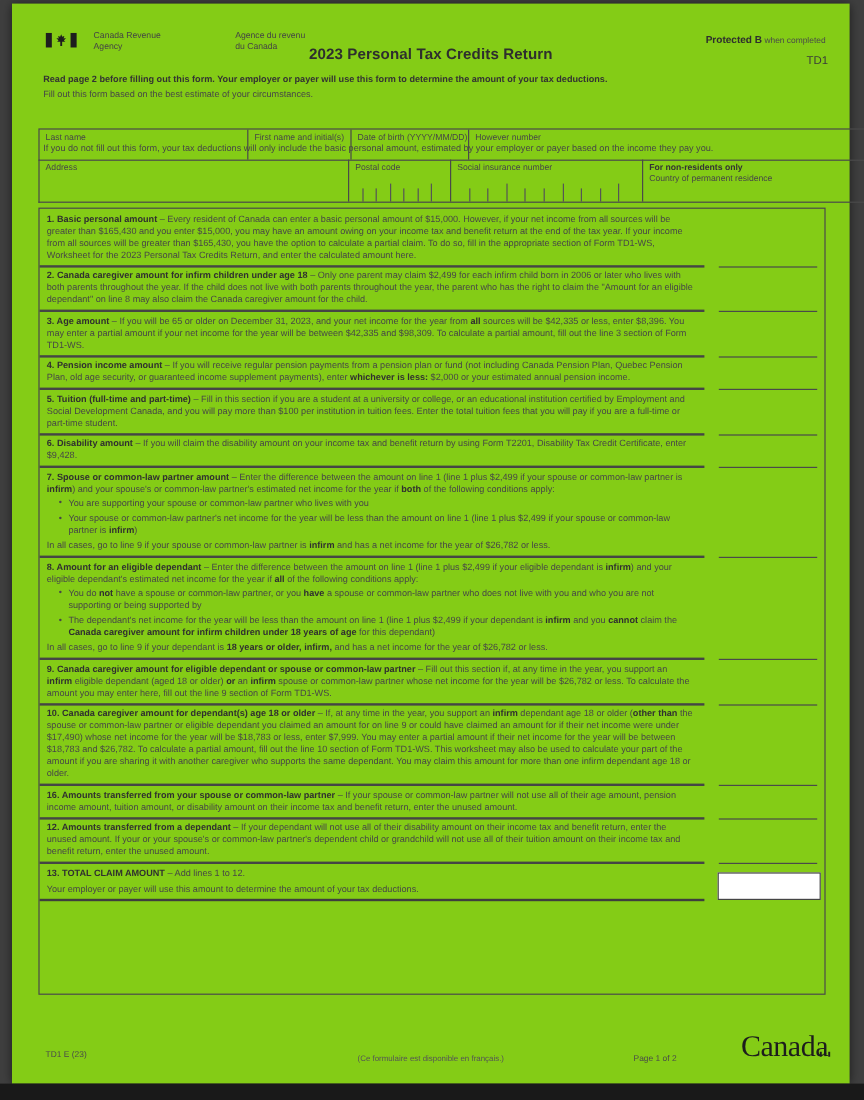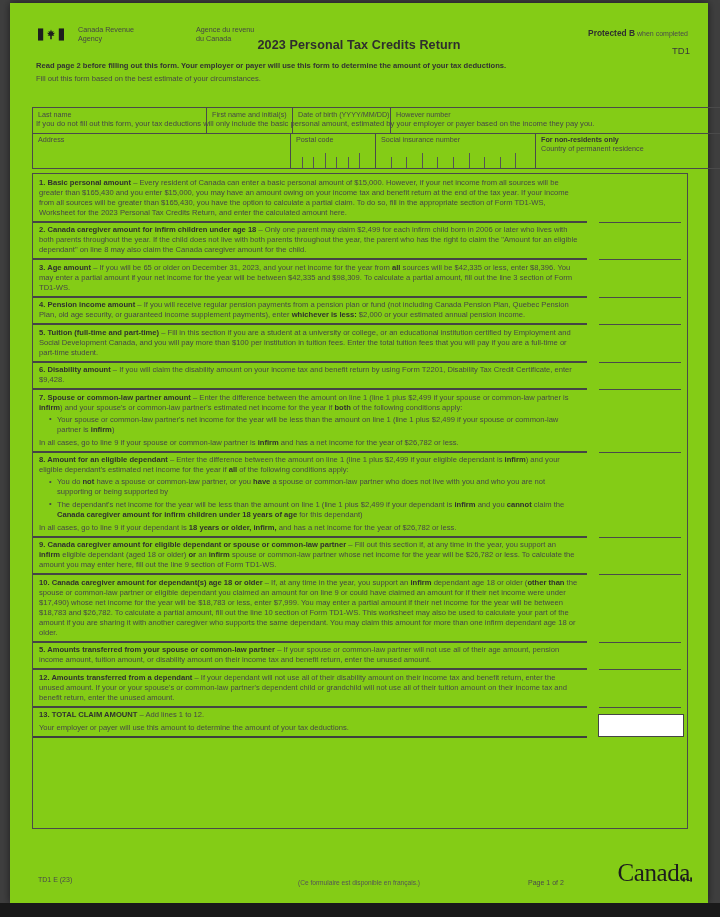--- a/index.html
+++ b/index.html
@@ -194,20 +194,21 @@
     </div>
     <div class="sec-amt">
       <div class="amt amt-line"></div>
     </div>
   </div>
 
   <div class="section">
     <div class="sec-text">
       <div class="para lead"><b class="sec-title">7. Spouse or common-law partner amount</b> <span class="sec-lead">– Enter the difference between the amount on line 1 (line 1 plus $2,499 if your spouse or common-law partner is <b>infirm</b>) and your spouse's or common-law partner's estimated net income for the year if <b>both</b> of the following conditions apply:</span></div>
       <ul class="bullets">
+            <li>You are supporting your spouse or common-law partner who lives with you</li>
             <li>Your spouse or common-law partner's net income for the year will be less than the amount on line 1 (line 1 plus $2,499 if your spouse or common-law partner is <b>infirm</b>)</li>
           </ul>
       <div class="para foot">In all cases, go to line 9 if your spouse or common-law partner is <b>infirm</b> and has a net income for the year of $26,782 or less.</div>
     </div>
     <div class="sec-amt">
       <div class="amt amt-line"></div>
     </div>
   </div>
 
   <div class="section">
@@ -239,21 +240,21 @@
       <div class="para lead"><b class="sec-title">10. Canada caregiver amount for dependant(s) age 18 or older</b> <span class="sec-lead">– If, at any time in the year, you support an <b>infirm</b> dependant age 18 or older (<b>other than</b> the spouse or common-law partner or eligible dependant you claimed an amount for on line 9 or could have claimed an amount for if their net income were under $17,490) whose net income for the year will be $18,783 or less, enter $7,999. You may enter a partial amount if their net income for the year will be between $18,783 and $26,782. To calculate a partial amount, fill out the line 10 section of Form TD1-WS. This worksheet may also be used to calculate your part of the amount if you are sharing it with another caregiver who supports the same dependant. You may claim this amount for more than one infirm dependant age 18 or older.</span></div>
 
     </div>
     <div class="sec-amt">
       <div class="amt amt-line"></div>
     </div>
   </div>
 
   <div class="section">
     <div class="sec-text">
-      <div class="para lead"><b class="sec-title">5. Amounts transferred from your spouse or common-law partner</b> <span class="sec-lead">– If your spouse or common-law partner will not use all of their age amount, pension income amount, tuition amount, or disability amount on their income tax and benefit return, enter the unused amount.</span></div>
+      <div class="para lead"><b class="sec-title">16. Amounts transferred from your spouse or common-law partner</b> <span class="sec-lead">– If your spouse or common-law partner will not use all of their age amount, pension income amount, tuition amount, or disability amount on their income tax and benefit return, enter the unused amount.</span></div>
 
     </div>
     <div class="sec-amt">
       <div class="amt amt-line"></div>
     </div>
   </div>
 
   <div class="section">
     <div class="sec-text">
       <div class="para lead"><b class="sec-title">12. Amounts transferred from a dependant</b> <span class="sec-lead">– If your dependant will not use all of their disability amount on their income tax and benefit return, enter the unused amount. If your or your spouse's or common-law partner's dependent child or grandchild will not use all of their tuition amount on their income tax and benefit return, enter the unused amount.</span></div>

